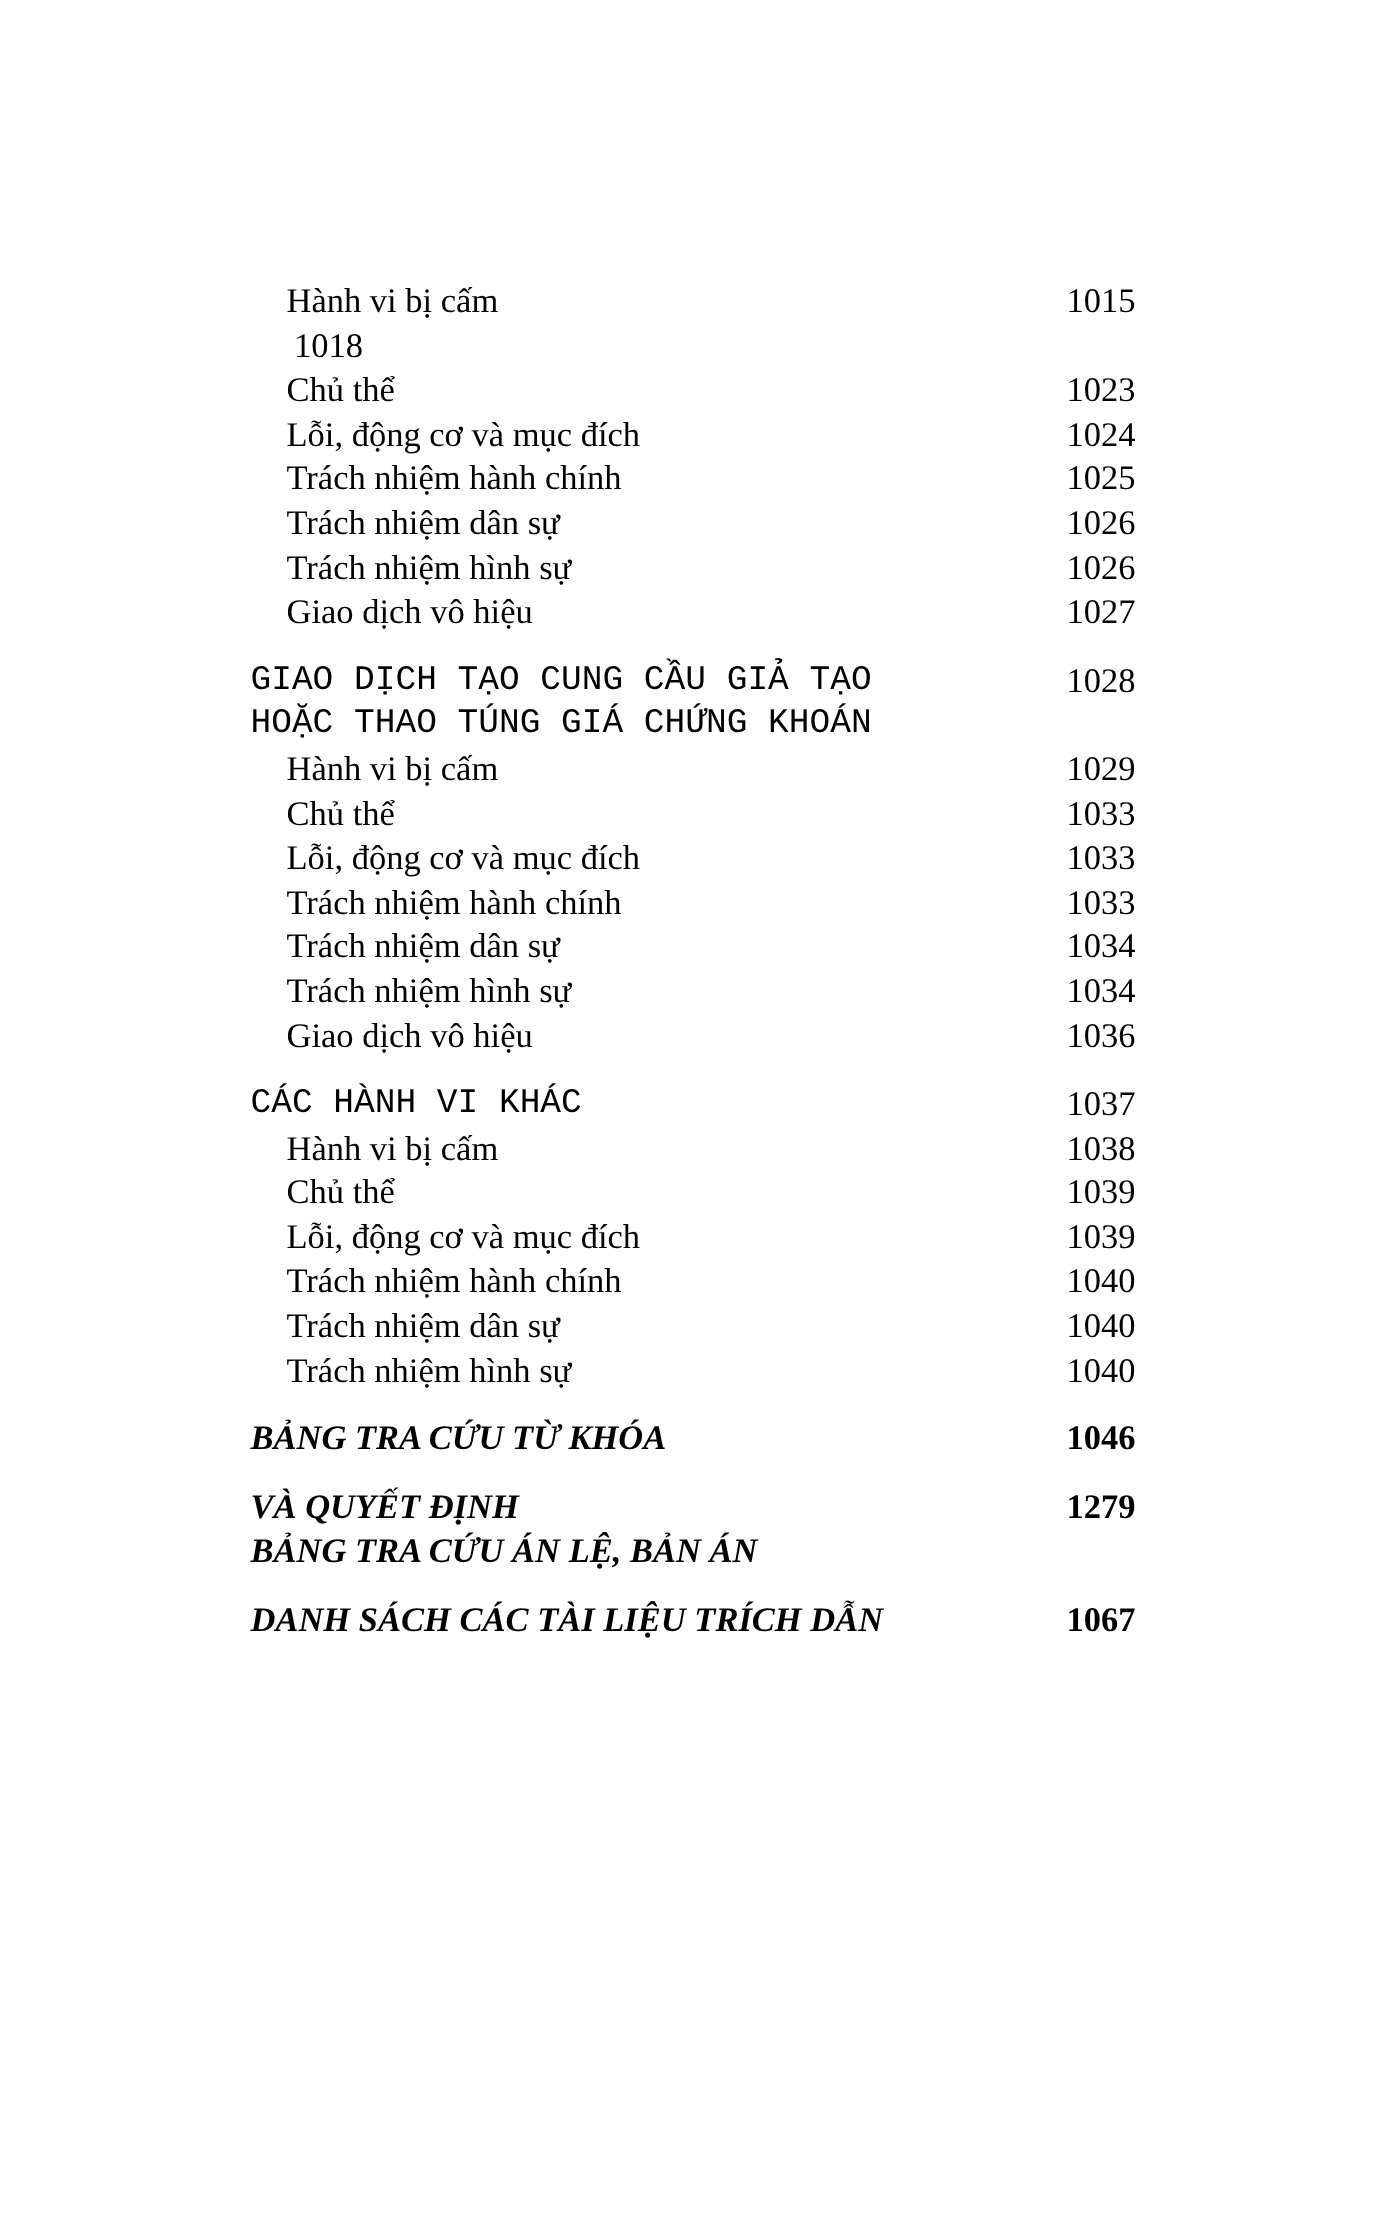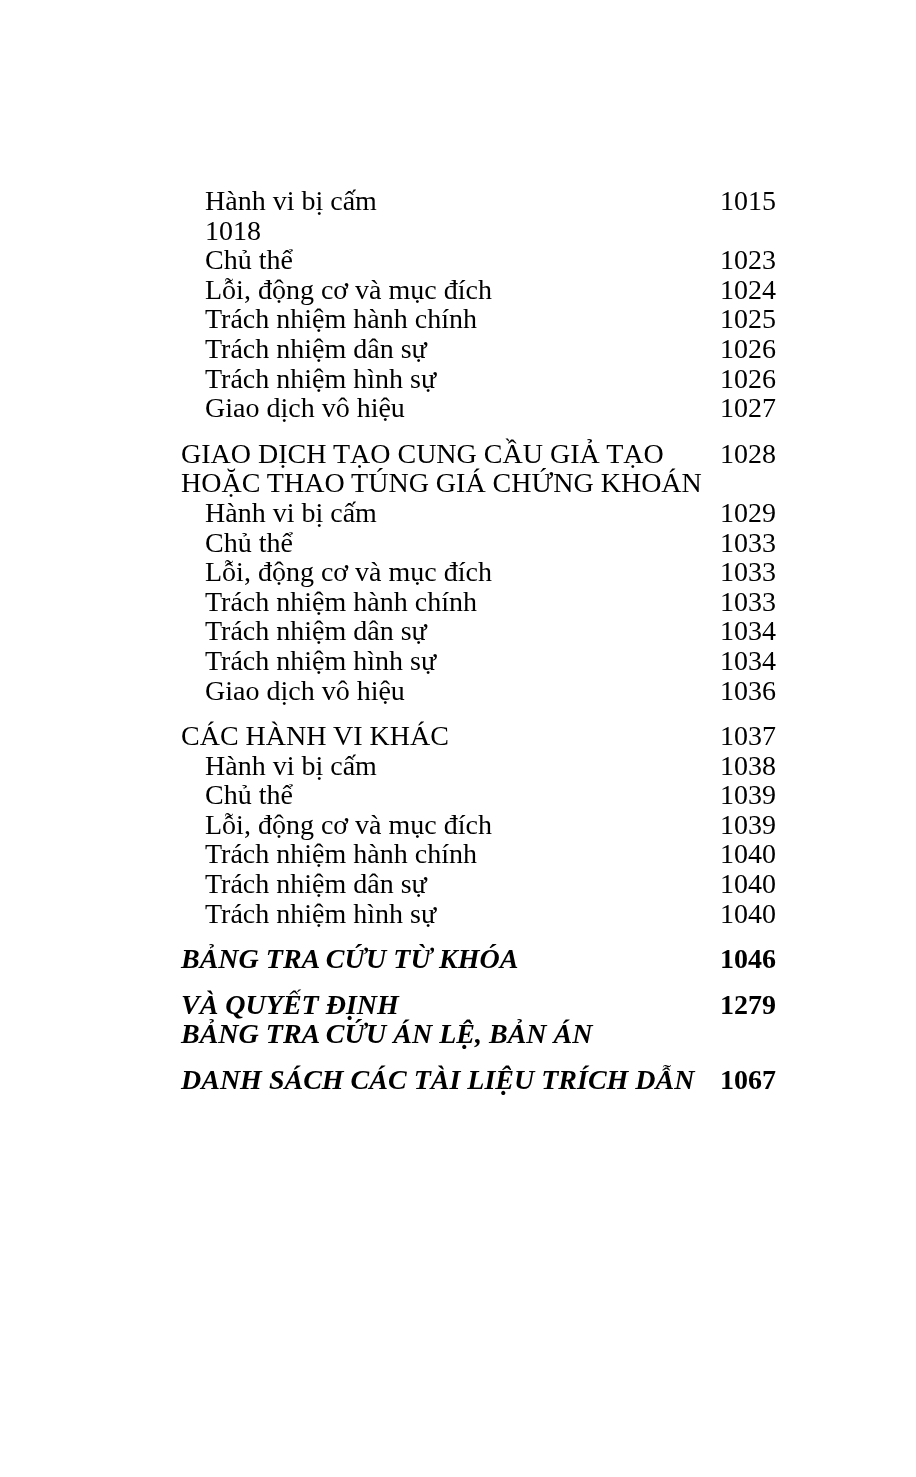--- a/index.html
+++ b/index.html
@@ -11,44 +11,44 @@
     position: relative;
     width: 916px;
     height: 1477px;
     background: #ffffff;
     color: #000000;
     font-family: "Liberation Serif", "DejaVu Serif", serif;
     overflow: hidden;
   }
   .toc {
     position: absolute;
-    left: 181px;
+    left: 167px;
     top: 186px;
     width: 595px;
-    font-size: 28px;
+    font-size: 23px;
     line-height: 29.6px;
   }
   .toc-section + .toc-section { margin-top: 16px; }
   .toc-row {
     display: flex;
     justify-content: space-between;
     align-items: flex-start;
   }
   .toc-row .label {
     flex: 1 1 auto;
     padding-right: 10px;
   }
   .toc-row .pageno {
     flex: 0 0 auto;
     width: 56px;
-    text-align: right;
+    text-align: center;
   }
   .item-row { padding-left: 24px; }
   .item-row .label { padding-left: 0; }
-  .heading-row .hline { display: block; }
+  .heading-row .hline { display: block; font-family: Liberation Mono, monospace; }
   .index-block { margin-top: 0; }
   .index-row {
     margin-top: 16px;
     font-weight: bold;
   }
   .index-row .hline { display: block; font-style: italic; }
   .footer {
     position: absolute;
     left: 173px;
     top: 1352px;

